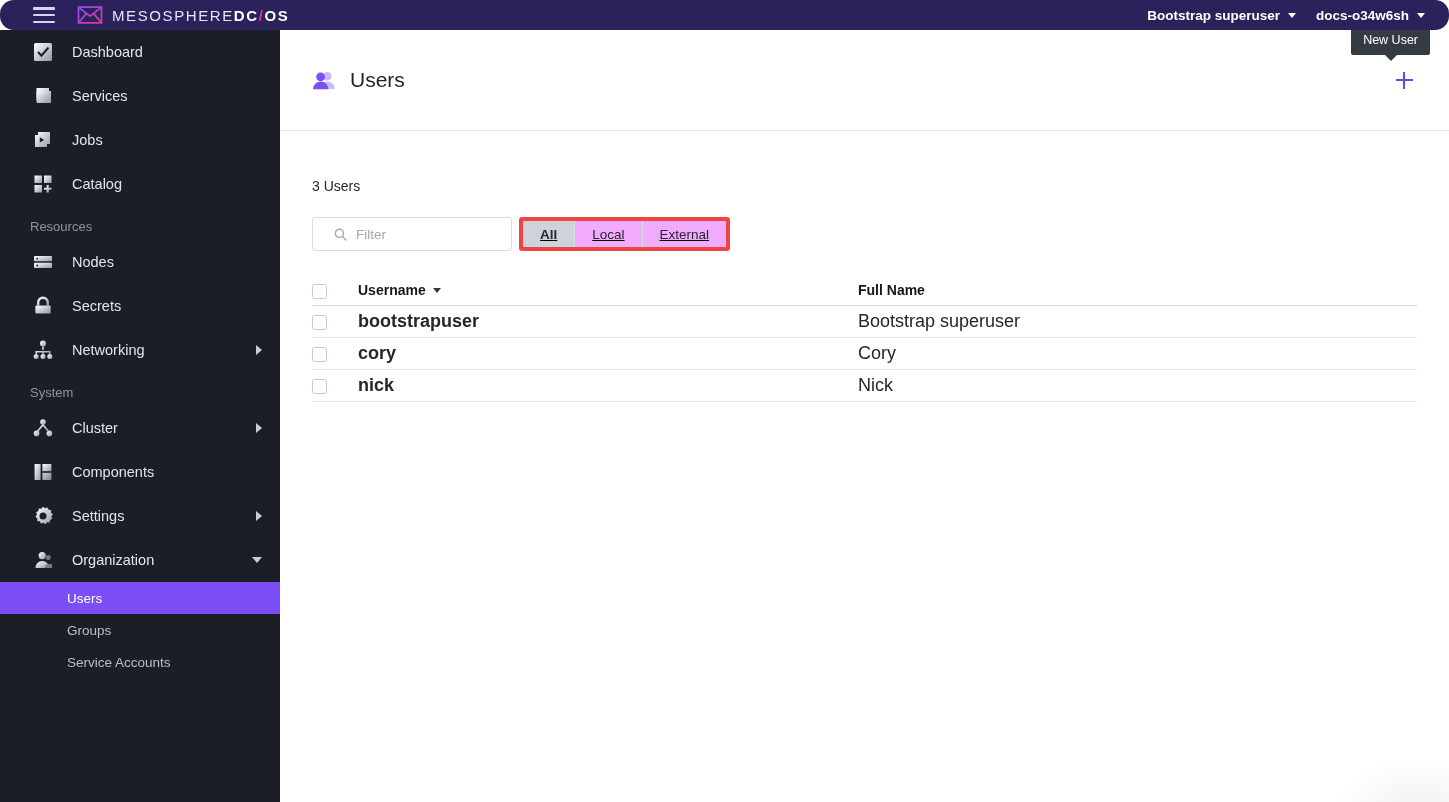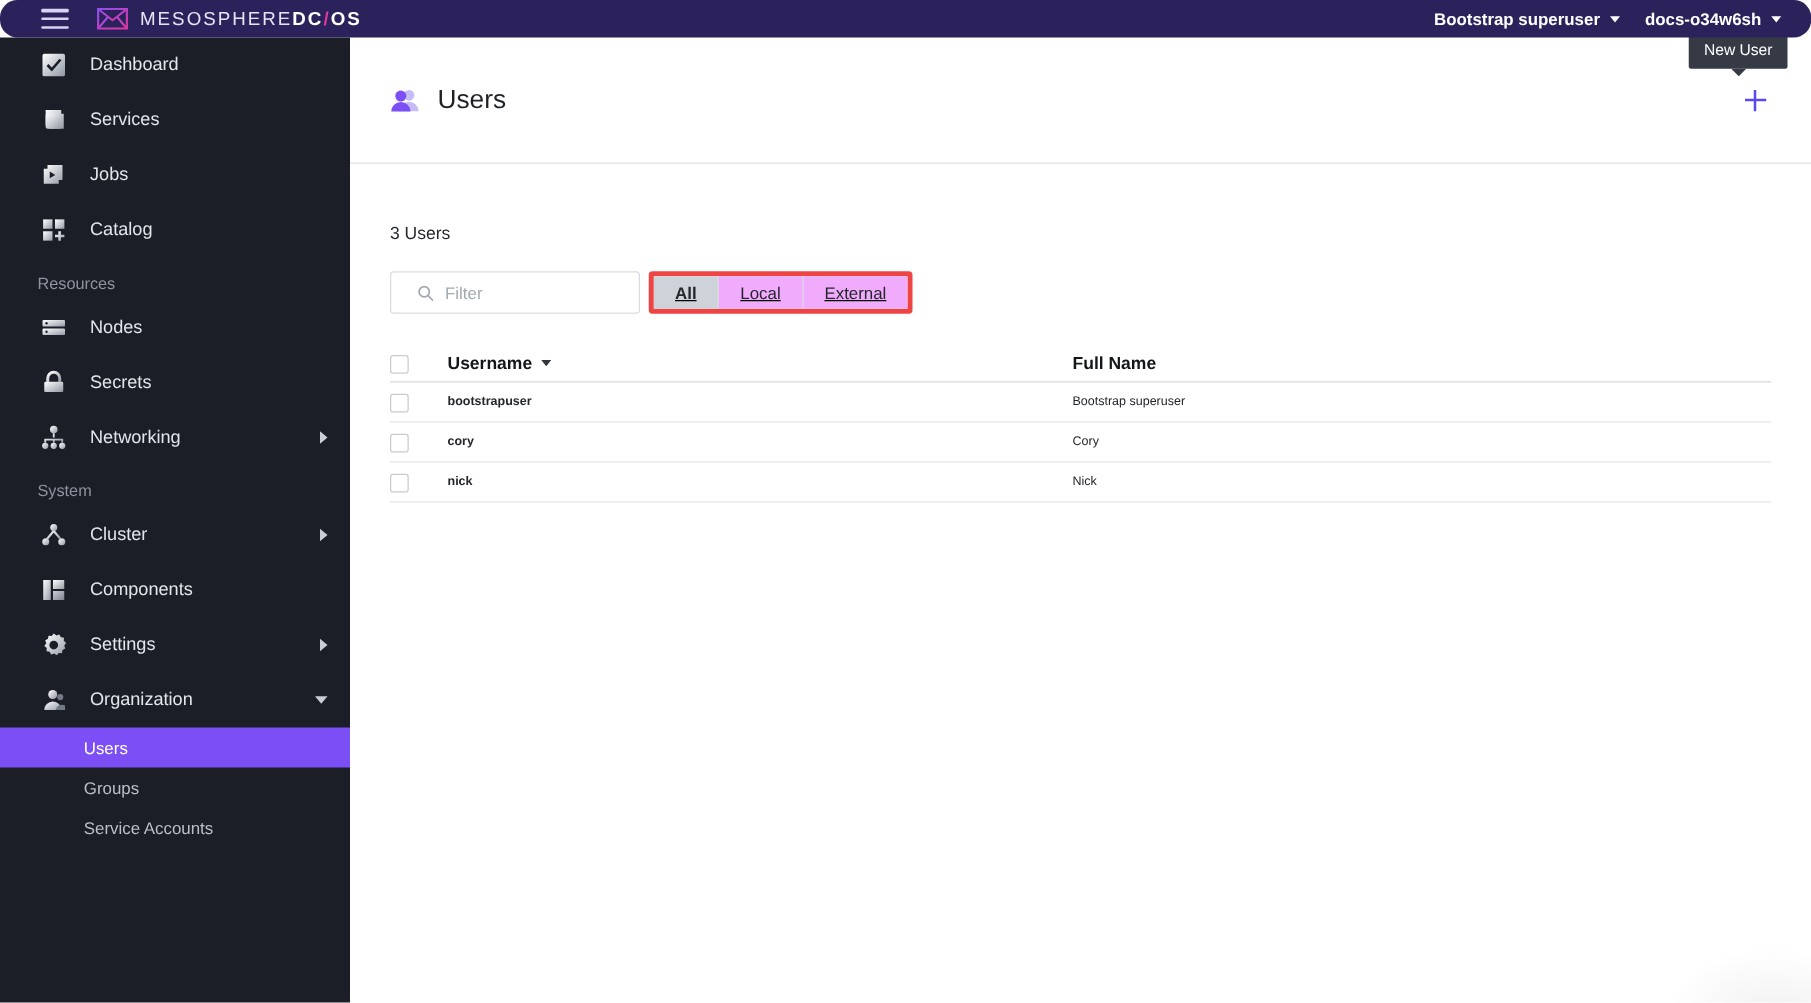--- a/index.html
+++ b/index.html
@@ -178,21 +178,21 @@
   .col-user  { width: 500px; }
 
   #users-table thead th {
     height: 29px; vertical-align: middle;
     border-bottom: 1px solid #d4d7db;
     font-size: 14px; color: #14171a; font-weight: 700;
   }
   #users-table tbody td {
     height: 32px; vertical-align: middle;
     border-bottom: 1px solid #e3e5e8;
-    font-size: 10px; color: #23262b;
+    font-size: 18px; color: #23262b;
   }
   #users-table tbody tr:last-child td { border-bottom: 1px solid #e3e5e8; }
   .cell-username { font-weight: 700; color: #14171a; }
 
   .chk {
     width: 15px; height: 15px;
     border: 1px solid #c8ccd2; border-radius: 2.5px;
     background: #ffffff; cursor: pointer; display: block;
     margin-top: 3px;
   }

